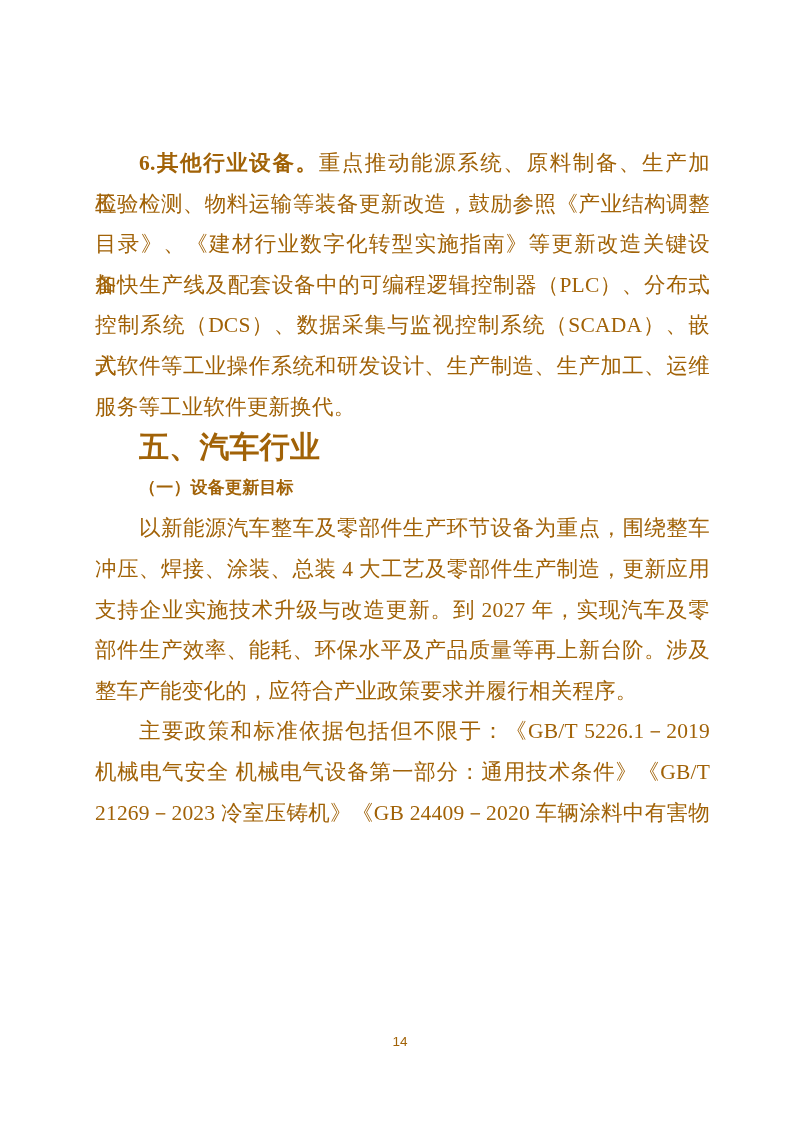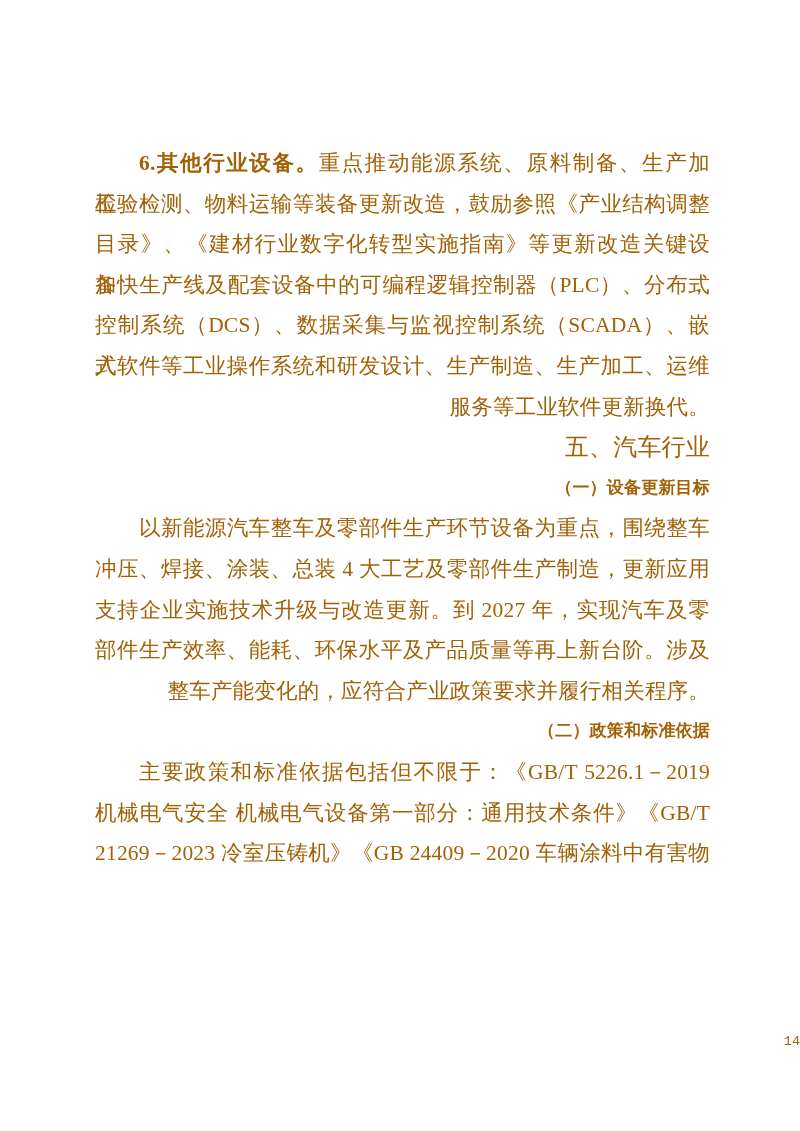--- a/index.html
+++ b/index.html
@@ -22,47 +22,46 @@
     top: 143px;
     width: 615px;
   }
   .line {
     font-size: 21.5px;
     line-height: 40.6px;
     height: 40.6px;
     letter-spacing: 0.2px;
     white-space: nowrap;
     overflow: visible;
-    text-align: right;
   }
   .just {
     white-space: normal;
     text-align: justify;
     text-align-last: justify;
     text-justify: inter-character;
   }
   .indent { text-indent: 44px; }
   .lead-bold { font-weight: bold; }
   .h-section {
-    font-weight: normal;
+    font-weight: bold;
     font-family: "Liberation Sans", "DejaVu Sans", sans-serif;
-    font-size: 24px;
+    font-size: 30px;
   }
   .h-sub {
     font-weight: bold;
     font-size: 17px;
   }
   .page-number {
     position: absolute;
     top: 1034px;
     left: 0;
     width: 100%;
-    text-align: right;
+    text-align: center;
     font-size: 13.5px;
-    font-family: Liberation Mono, monospace;
+    font-family: Liberation Sans, sans-serif;
   }
 </style>
 </head>
 <body>
 
 <div class="page">
   <div class="content">
 
     <div class="line just indent"><span class="lead-bold">6.其他行业设备。</span><span>重点推动能源系统、原料制备、生产加工、</span></div>
     <div class="line just">检验检测、物料运输等装备更新改造，鼓励参照《产业结构调整</div>
@@ -75,21 +74,20 @@
     <div class="line h-section indent">五、汽车行业</div>
 
     <div class="line h-sub indent">（一）设备更新目标</div>
 
     <div class="line just indent">以新能源汽车整车及零部件生产环节设备为重点，围绕整车</div>
     <div class="line just">冲压、焊接、涂装、总装 4 大工艺及零部件生产制造，更新应用</div>
     <div class="line just">支持企业实施技术升级与改造更新。到 2027 年，实现汽车及零</div>
     <div class="line just">部件生产效率、能耗、环保水平及产品质量等再上新台阶。涉及</div>
     <div class="line">整车产能变化的，应符合产业政策要求并履行相关程序。</div>
 
-    <div class="line h-sub indent">（二）政策和标准依据</div>
 
     <div class="line just indent">主要政策和标准依据包括但不限于：《GB/T 5226.1－2019</div>
     <div class="line just">机械电气安全 机械电气设备第一部分：通用技术条件》《GB/T</div>
     <div class="line just">21269－2023 冷室压铸机》《GB 24409－2020 车辆涂料中有害物</div>
 
   </div>
 
   <div class="page-number">14</div>
 </div>
 

